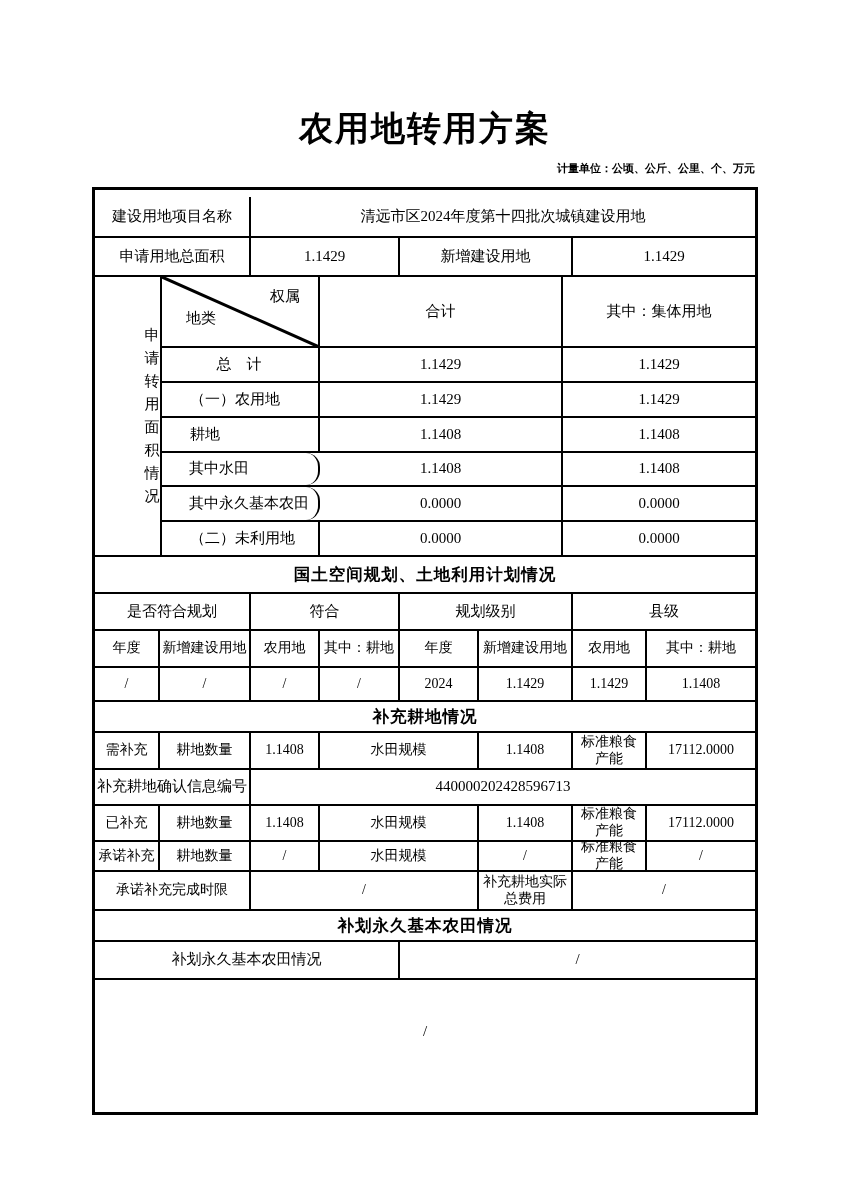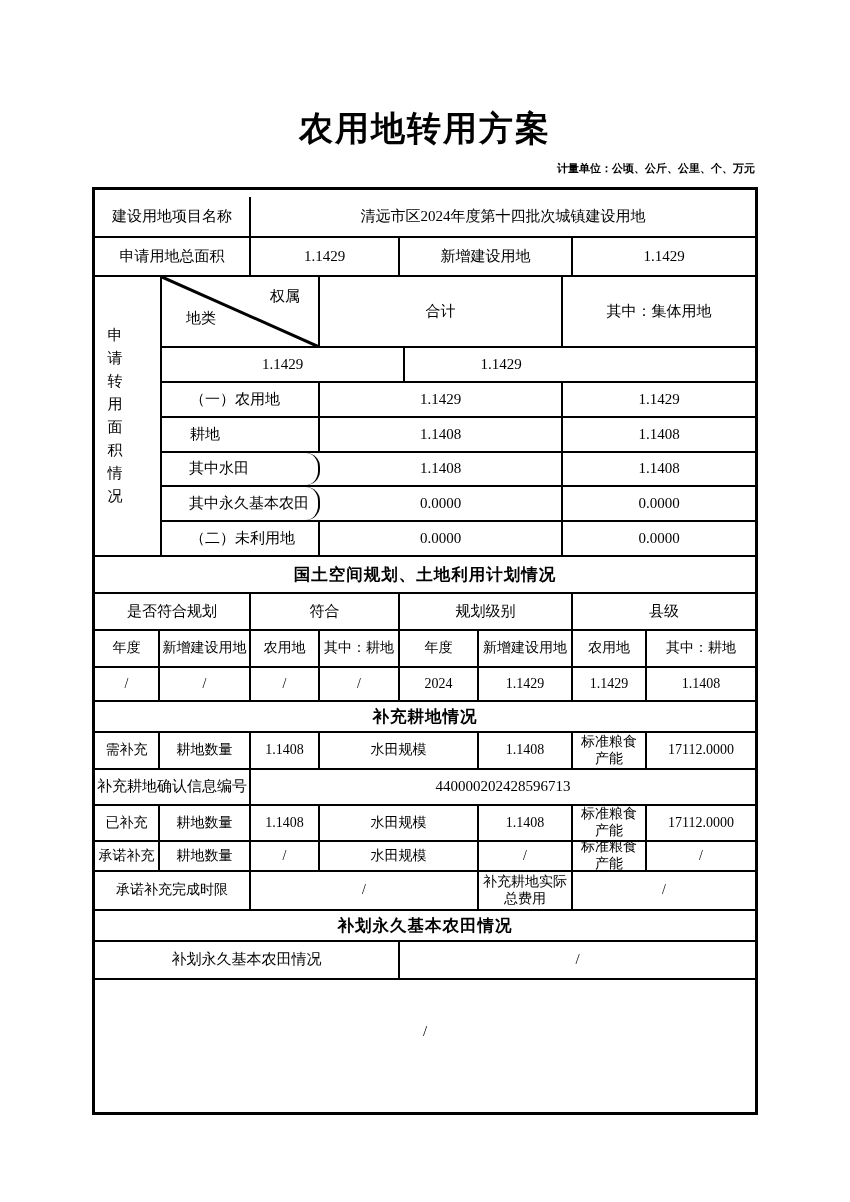--- a/index.html
+++ b/index.html
@@ -47,21 +47,21 @@
   .w173{width:173px} .w182{width:182px} .w192{width:192px} .w228{width:228px}
   .w243{width:243px} .w305{width:305px} .w355{width:355px} .w504{width:504px} .w660{width:660px}
   
   .h30{height:30px} .h31{height:31px} .h34{height:34px} .h35{height:35px}
   .h36{height:36px} .h37{height:37px} .h38{height:38px} .h39{height:39px}
   .h70{height:70px} .h105{height:105px} .h280{height:280px}
   
   .split { display:flex; align-items:stretch; }
   .side-col {
     width:67px; border-right:2px solid #000;
-    display:flex; align-items:center; justify-content:flex-start;margin-left:12px;
+    display:flex; align-items:center; justify-content:flex-end;margin-left:12px;
   }
   .side-col span {
     display:block; width:16px; line-height:23px;
     word-break:break-all; text-align:center; font-size:15px;
   }
   .sub-col { width:593px; display:flex; flex-direction:column; }
   .sub-row { display:flex; border-top:2px solid #000; }
   .sub-row.first { border-top:none; }
   .diag { position:relative; }
   .diag svg { position:absolute; left:0; top:0; width:100%; height:100%; }
@@ -101,20 +101,21 @@
           <svg viewBox="0 0 158 70" preserveAspectRatio="none">
               <line x1="0" y1="0" x2="158" y2="70" stroke="#000" stroke-width="3" vector-effect="non-scaling-stroke"></line>
             </svg>
           <span class="bl">地类</span>
           <span class="tr">权属</span>
         </div>
         <div class="c w243">合计</div>
         <div class="c w192 last">其中：集体用地</div>
       </div>
       <div class="sub-row h35">
+        <div class="c w158 lab ctr">总　计</div>
         <div class="c w243">1.1429</div>
         <div class="c w192 last">1.1429</div>
       </div>
       <div class="sub-row h35">
         <div class="c w158 lab">（一）农用地</div>
         <div class="c w243">1.1429</div>
         <div class="c w192 last">1.1429</div>
       </div>
       <div class="sub-row h35">
         <div class="c w158 lab">耕地</div>

